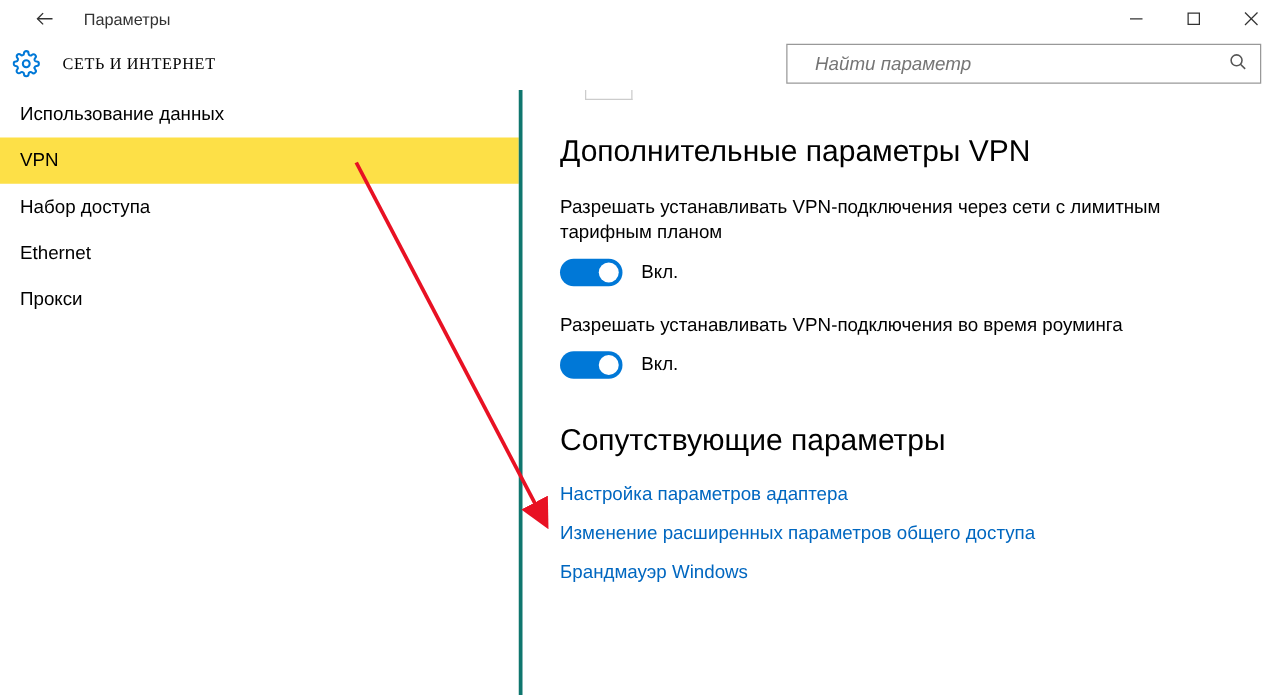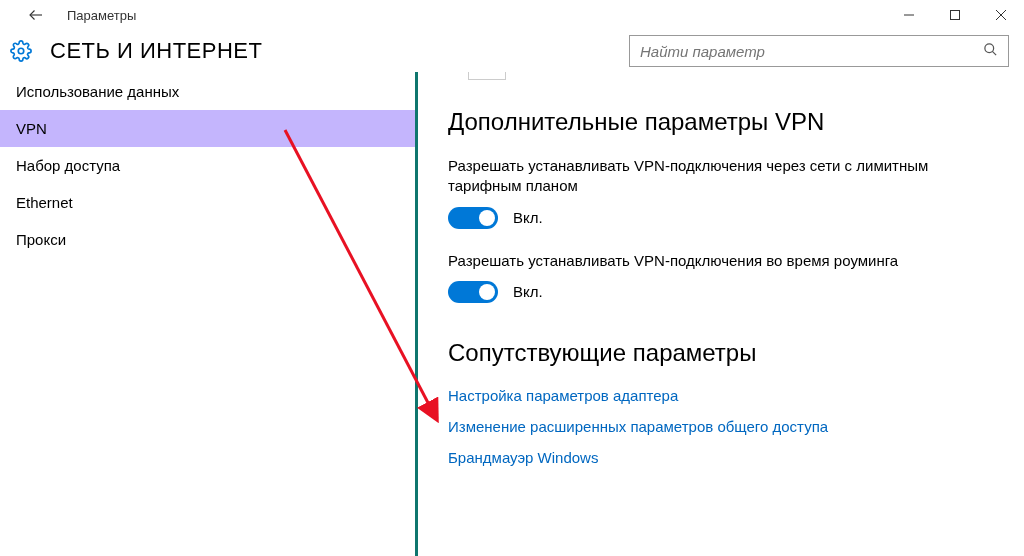--- a/index.html
+++ b/index.html
@@ -50,57 +50,59 @@
     padding: 0 15px 0 10px;
   }
   .header .gear {
     width: 40px;
     display: flex;
     align-items: center;
     justify-content: flex-start;
     color: #0078d7;
   }
   .header .section-title {
-    font-size: 22px;
+    font-size: 13px;
     letter-spacing: 0.5px;
     flex: 1;
+    font-family: Liberation Serif, serif;
   }
   .searchwrap {
     width: 380px;
     height: 32px;
     border: 1px solid #999;
     display: flex;
     align-items: center;
     padding: 0 10px;
   }
   .searchwrap input {
     flex: 1;
     border: none;
     outline: none;
     font-size: 15px;
     font-style: italic;
     color: #b91c1c;
     background: transparent;
+    margin-left: 12px;
   }
   .searchwrap .sicon { color: #555; font-size: 15px; }
   .body {
     display: flex;
     height: calc(556px - 72px);
   }
   .sidebar {
     width: 415px;
     background: #fff;
     border-top: 1px solid transparent;
   }
   .navitem {
     padding: 10px 16px;
     font-size: 15px;
     cursor: pointer;
   }
-  .navitem.selected { background: #c4b5fd; }
+  .navitem.selected { background: #fde047; }
   .content {
     flex: 1;
     padding: 0 30px 30px 30px;
     border-left: 3px solid #0f766e;
     position: relative;
   }
   .plusbtn {
     width: 38px;
     height: 8px;
     border: 1px solid #ccc;

